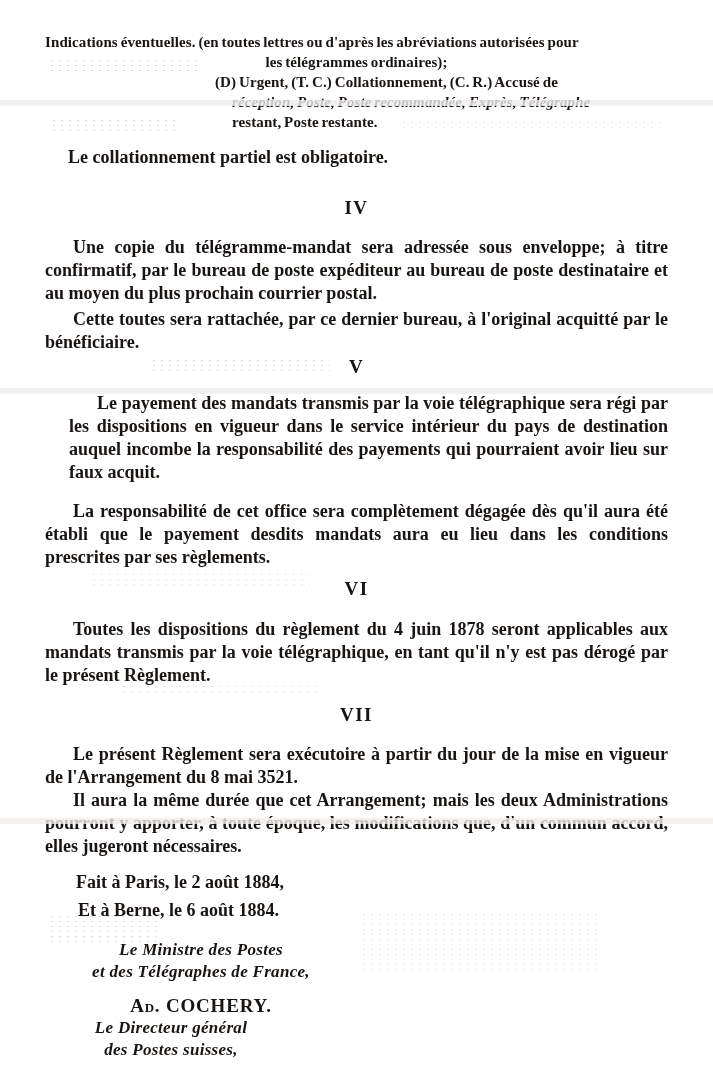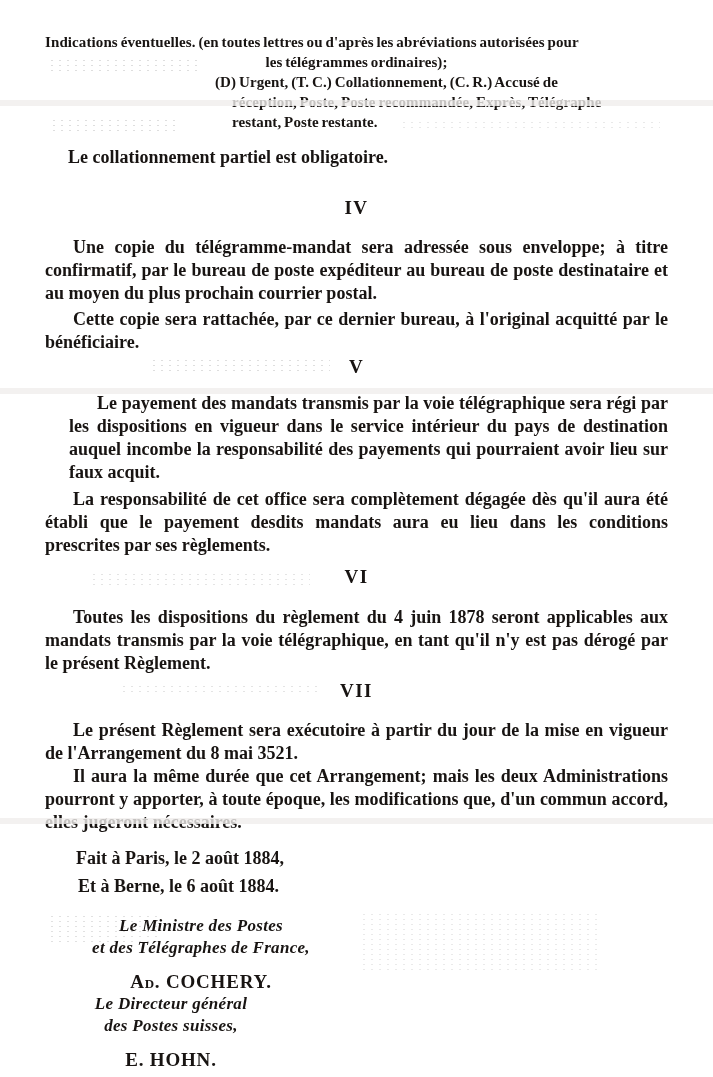--- a/index.html
+++ b/index.html
@@ -15,21 +15,21 @@
     font-weight: bold;
     color: #181412;
     overflow: hidden;
   }
 
   
   .intro { font-size: 15px; line-height: 20px; letter-spacing: 0.1px; word-spacing: -1px; }
   .intro-lead   { white-space: nowrap; }
   .intro-center { text-align: center; white-space: nowrap; }
   .intro-d1 { margin-left: 170px; white-space: nowrap; }
-  .intro-d2 { margin-left: 187px; white-space: nowrap; }
+  .intro-d2 { margin-left: 187px; white-space: nowrap; font-style: italic; }
   .intro-d3 { margin-left: 187px; white-space: nowrap; }
 
   
   .obligation {
     margin: 14px 0 0 0;
     font-size: 18px;
     line-height: 23px;
     text-indent: 23px;
   }
 
@@ -48,24 +48,24 @@
     line-height: 23px;
     text-align: justify;
     text-indent: 28px;
   }
 
   .h-iv  { margin-top: 28px; }
   .s4-p1 { margin-top: 17px; }
   .s4-p2 { margin-top: 3px; }
   .h-v   { margin-top: 2px; }
   .s5-p1 { margin-top: 14px; margin-left: 24px; }
-  .s5-p2 { margin-top: 4px; }
+  .s5-p2 { margin-top: 16px; }
   .h-vi  { margin-top: 9px; }
   .s6-p1 { margin-top: 18px; }
-  .h-vii { margin-top: 5px; }
+  .h-vii { margin-top: 17px; }
   .s7-p1 { margin-top: 17px; }
   .s7-p2 { margin-top: 0; }
 
   .date-line {
     margin: 0;
     margin-left: 33px;
     font-size: 18px;
     line-height: 23px;
   }
   .date-1 { margin-top: 13px; margin-left: 31px; }
@@ -133,21 +133,21 @@
     <div class="intro-d1">(D) Urgent, (T. C.) Collationnement, (C. R.) Accusé de</div>
     <div class="intro-d2">réception, Poste, Poste recommandée, Exprès, Télégraphe</div>
     <div class="intro-d3">restant, Poste restante.</div>
   </div>
 
   <p class="obligation">Le collationnement partiel est obligatoire.</p>
 
   <section>
     <h2 class="numeral h-iv">IV</h2>
     <p class="body-para s4-p1">Une copie du télégramme-mandat sera adressée sous enveloppe; à titre confirmatif, par le bureau de poste expéditeur au bureau de poste destinataire et au moyen du plus prochain courrier postal.</p>
-    <p class="body-para s4-p2">Cette copie sera rattachée, par ce dernier bureau, à l'original acquitté par le bénéficiaire.</p>
+    <p class="body-para s4-p2">Cette toutes sera rattachée, par ce dernier bureau, à l'original acquitté par le bénéficiaire.</p>
   </section>
 
   <section>
     <h2 class="numeral h-v">V</h2>
     <p class="body-para s5-p1">Le payement des mandats transmis par la voie télégraphique sera régi par les dispositions en vigueur dans le service intérieur du pays de destination auquel incombe la responsabilité des payements qui pourraient avoir lieu sur faux acquit.</p>
     <p class="body-para s5-p2">La responsabilité de cet office sera complètement dégagée dès qu'il aura été établi que le payement desdits mandats aura eu lieu dans les conditions prescrites par ses règlements.</p>
   </section>
 
   <section>
     <h2 class="numeral h-vi">VI</h2>

